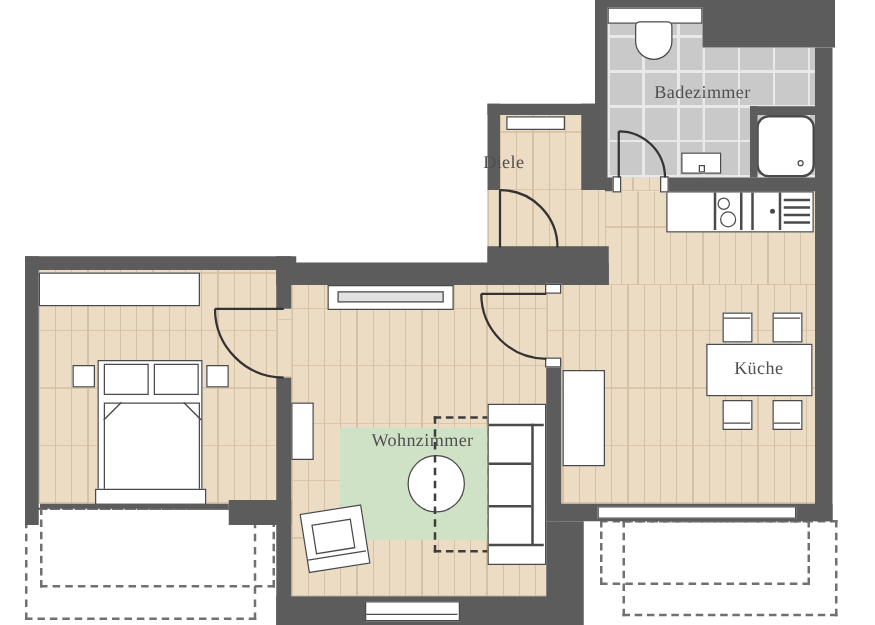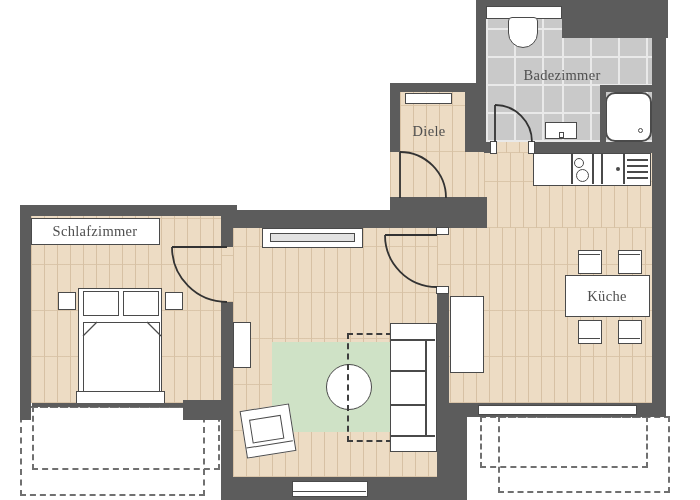--- a/index.html
+++ b/index.html
@@ -161,17 +161,17 @@
     <path d="M 495 105 L 495 142" fill="none" stroke="#333333" stroke-width="1.8"></path>
     <path d="M 385 235 A 52 52 0 0 0 437 287" fill="none" stroke="#333333" stroke-width="1.8"></path>
     <path d="M 437 235 L 385 235" fill="none" stroke="#333333" stroke-width="1.8"></path>
     <path d="M 172 247 A 55 55 0 0 0 227 302" fill="none" stroke="#333333" stroke-width="1.8"></path>
     <path d="M 227 247 L 172 247" fill="none" stroke="#333333" stroke-width="1.8"></path>
     <path d="M 83 336 L 97 322" fill="none" stroke="#4a4a4a" stroke-width="1.2"></path>
     <path d="M 161 336 L 147 322" fill="none" stroke="#4a4a4a" stroke-width="1.2"></path>
   </svg>
 
   <div class="room-label" style="left:562px;top:75px;">Badezimmer</div>
-  <div class="room-label" style="left:429px;top:131px;">Diele</div>
-  <div class="room-label" style="left:95px;top:231px;">Schlafzimmer</div>
+  <div class="room-label" style="left:403px;top:131px;">Diele</div>
+  <div class="room-label" style="left:338px;top:353px;">Wohnzimmer</div>
   <div class="room-label" style="left:607px;top:296px;">Küche</div>
 
 </div>
 
 </body></html>

